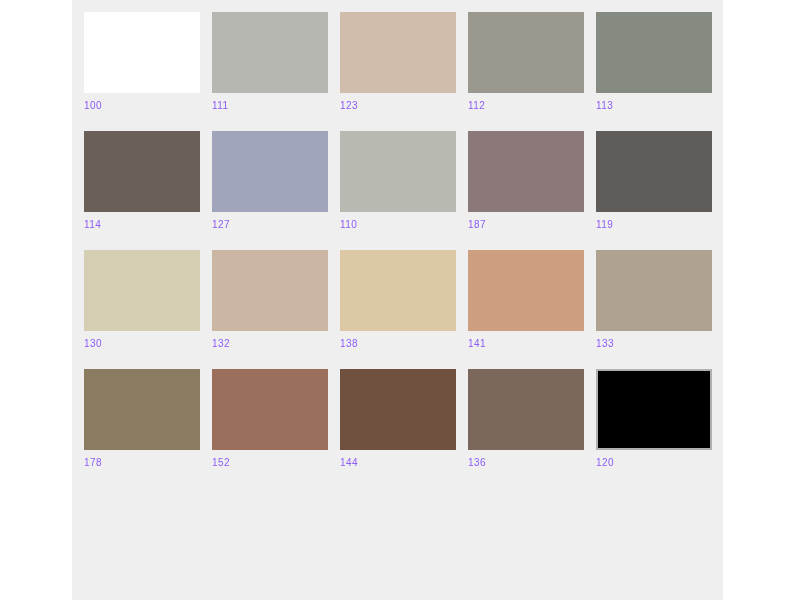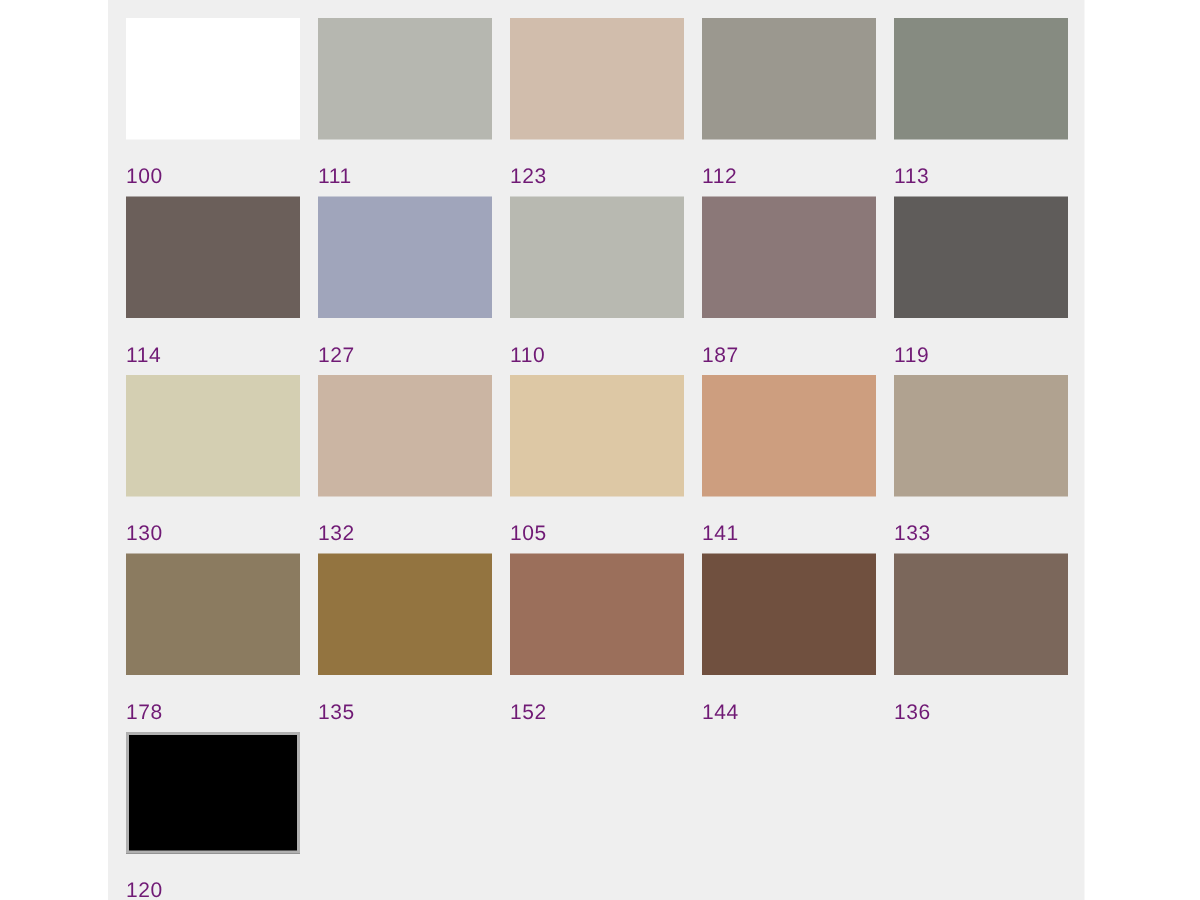--- a/index.html
+++ b/index.html
@@ -51,26 +51,26 @@
     box-sizing: border-box;
     flex: 0 0 auto;
   }
 
   .swatch-chip.bordered {
     border: 2px solid #b0b0b0;
   }
 
   .swatch-label {
     font-family: "Liberation Sans", sans-serif;
-    font-size: 14px;
+    font-size: 10px;
     font-weight: 400;
-    color: #701a75;
+    color: #8b5cf6;
     letter-spacing: 0.4px;
     line-height: 26px;
-    padding-top: 11px;
+    padding-top: 0;
     white-space: nowrap;
     user-select: none;
   }
 </style>
 </head>
 <body>
 
 <div id="palette-panel">
   <div id="swatch-grid">
       <div class="swatch-cell">
@@ -116,37 +116,33 @@
       <div class="swatch-cell">
         <div class="swatch-chip" style="background-color: rgb(212, 207, 178);"></div>
         <div class="swatch-label">130</div>
       </div>
       <div class="swatch-cell">
         <div class="swatch-chip" style="background-color: rgb(203, 181, 163);"></div>
         <div class="swatch-label">132</div>
       </div>
       <div class="swatch-cell">
         <div class="swatch-chip" style="background-color: rgb(221, 200, 165);"></div>
-        <div class="swatch-label">105</div>
+        <div class="swatch-label">138</div>
       </div>
       <div class="swatch-cell">
         <div class="swatch-chip" style="background-color: rgb(205, 158, 127);"></div>
         <div class="swatch-label">141</div>
       </div>
       <div class="swatch-cell">
         <div class="swatch-chip" style="background-color: rgb(176, 162, 144);"></div>
         <div class="swatch-label">133</div>
       </div>
       <div class="swatch-cell">
         <div class="swatch-chip" style="background-color: rgb(139, 123, 96);"></div>
         <div class="swatch-label">178</div>
-      </div>
-      <div class="swatch-cell">
-        <div class="swatch-chip" style="background-color: rgb(147, 116, 64);"></div>
-        <div class="swatch-label">135</div>
       </div>
       <div class="swatch-cell">
         <div class="swatch-chip" style="background-color: rgb(155, 111, 91);"></div>
         <div class="swatch-label">152</div>
       </div>
       <div class="swatch-cell">
         <div class="swatch-chip" style="background-color: rgb(112, 80, 63);"></div>
         <div class="swatch-label">144</div>
       </div>
       <div class="swatch-cell">

